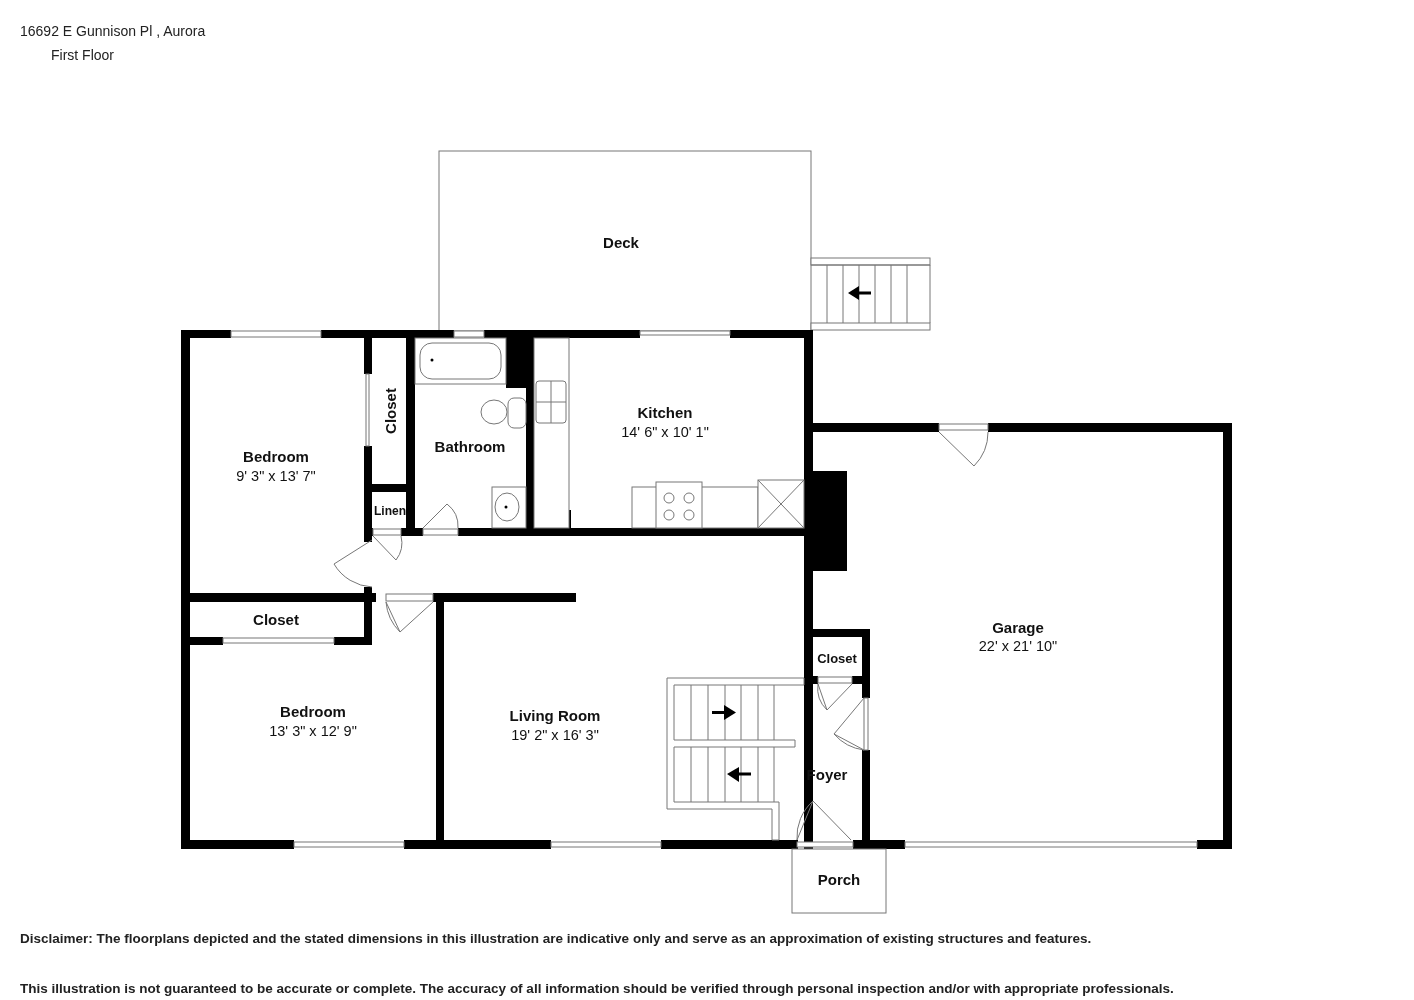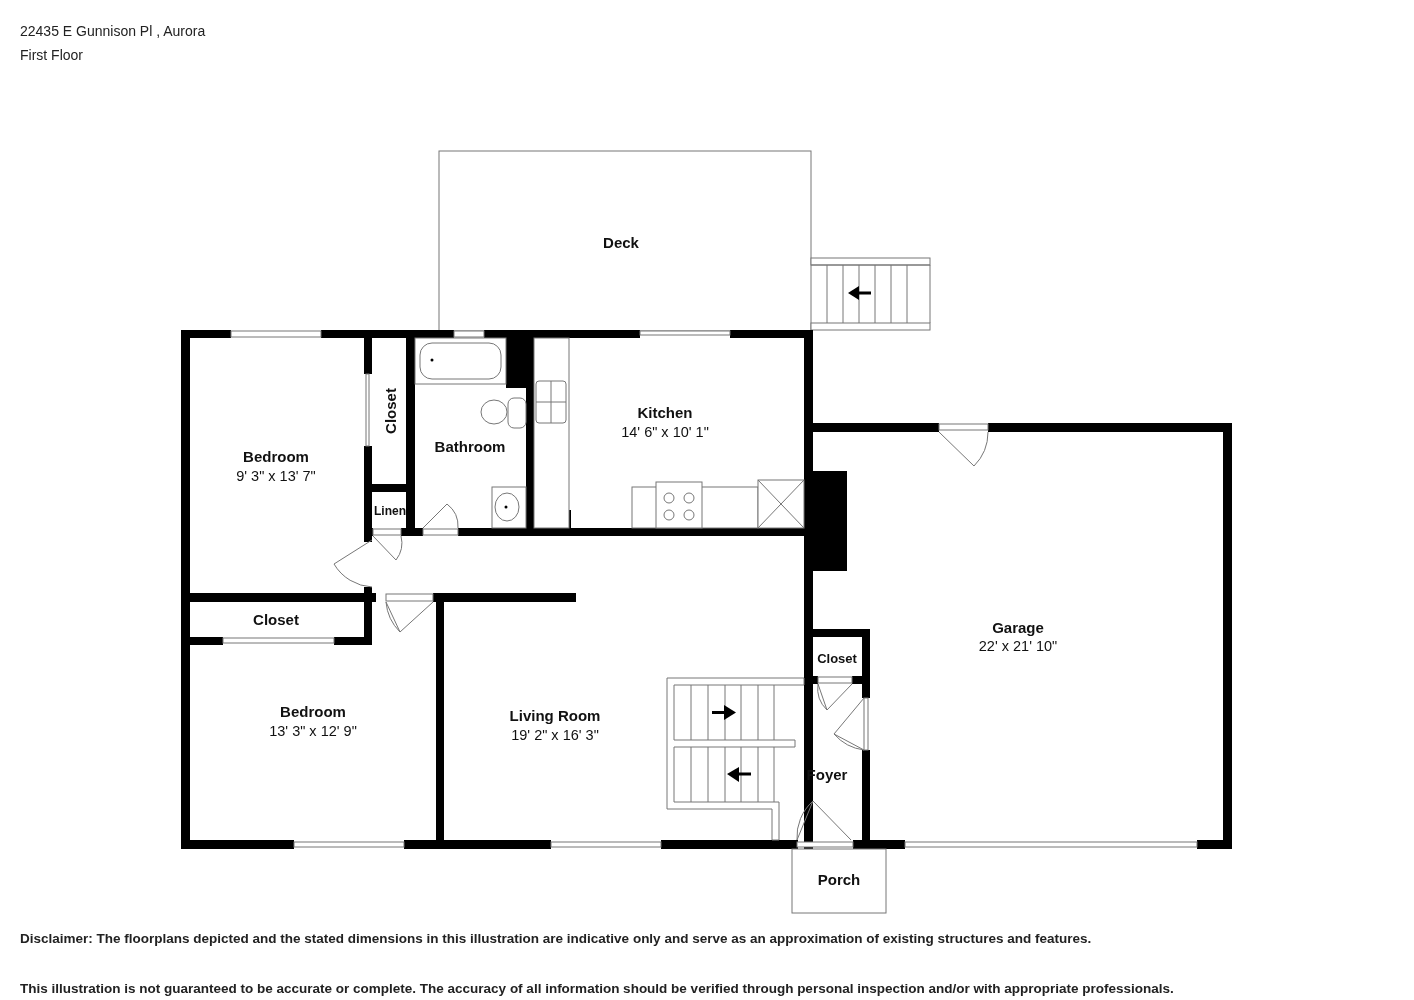--- a/index.html
+++ b/index.html
@@ -1,35 +1,35 @@
 <!DOCTYPE html>
 <html><head>
 <meta charset="utf-8">
 <style>
   html, body { margin:0; padding:0; background:#ffffff; }
   body { width:1414px; height:1000px; position:relative; overflow:hidden;
          font-family:"Liberation Sans", sans-serif; color:#1a1a1a; }
   .hdr { position:absolute; left:20px; font-size:14px; color:#222; }
   #title { top:23px; }
-  #subtitle { top:47px; }
+  #subtitle { top:47px;margin-left:31px; }
   .disc { position:absolute; left:20px; font-size:13.5px; color:#222; white-space:nowrap;font-weight:bold; }
   #disc1 { top:931px; }
   #disc2 { top:981px; }
   svg { position:absolute; left:0; top:0; }
   .wall { fill:#000; }
   .thin { fill:none; stroke:#777; stroke-width:1; }
   .thinw { fill:#fff; stroke:#777; stroke-width:1; }
   .lbl { font-family:"Liberation Sans", sans-serif; font-weight:bold; font-size:15px; fill:#111; text-anchor:middle; }
   .lbl-s { font-family:"Liberation Sans", sans-serif; font-weight:bold; font-size:12px; fill:#111; text-anchor:middle; }
   .dim { font-family:"Liberation Sans", sans-serif; font-size:14.5px; fill:#111; text-anchor:middle; }
 </style>
 </head>
 <body>
 
-<div class="hdr" id="title">22435 E Gunnison Pl , Aurora</div>
+<div class="hdr" id="title">16692 E Gunnison Pl , Aurora</div>
 <div class="hdr" id="subtitle">First Floor</div>
 
 <svg width="1414" height="1000" viewBox="0 0 1414 1000">
 
   <g>
     <rect x="439" y="151" width="372" height="180" class="thinw"></rect>
   </g>
 
   <g>
     <rect x="811" y="258" width="119" height="7" class="thinw"></rect>

